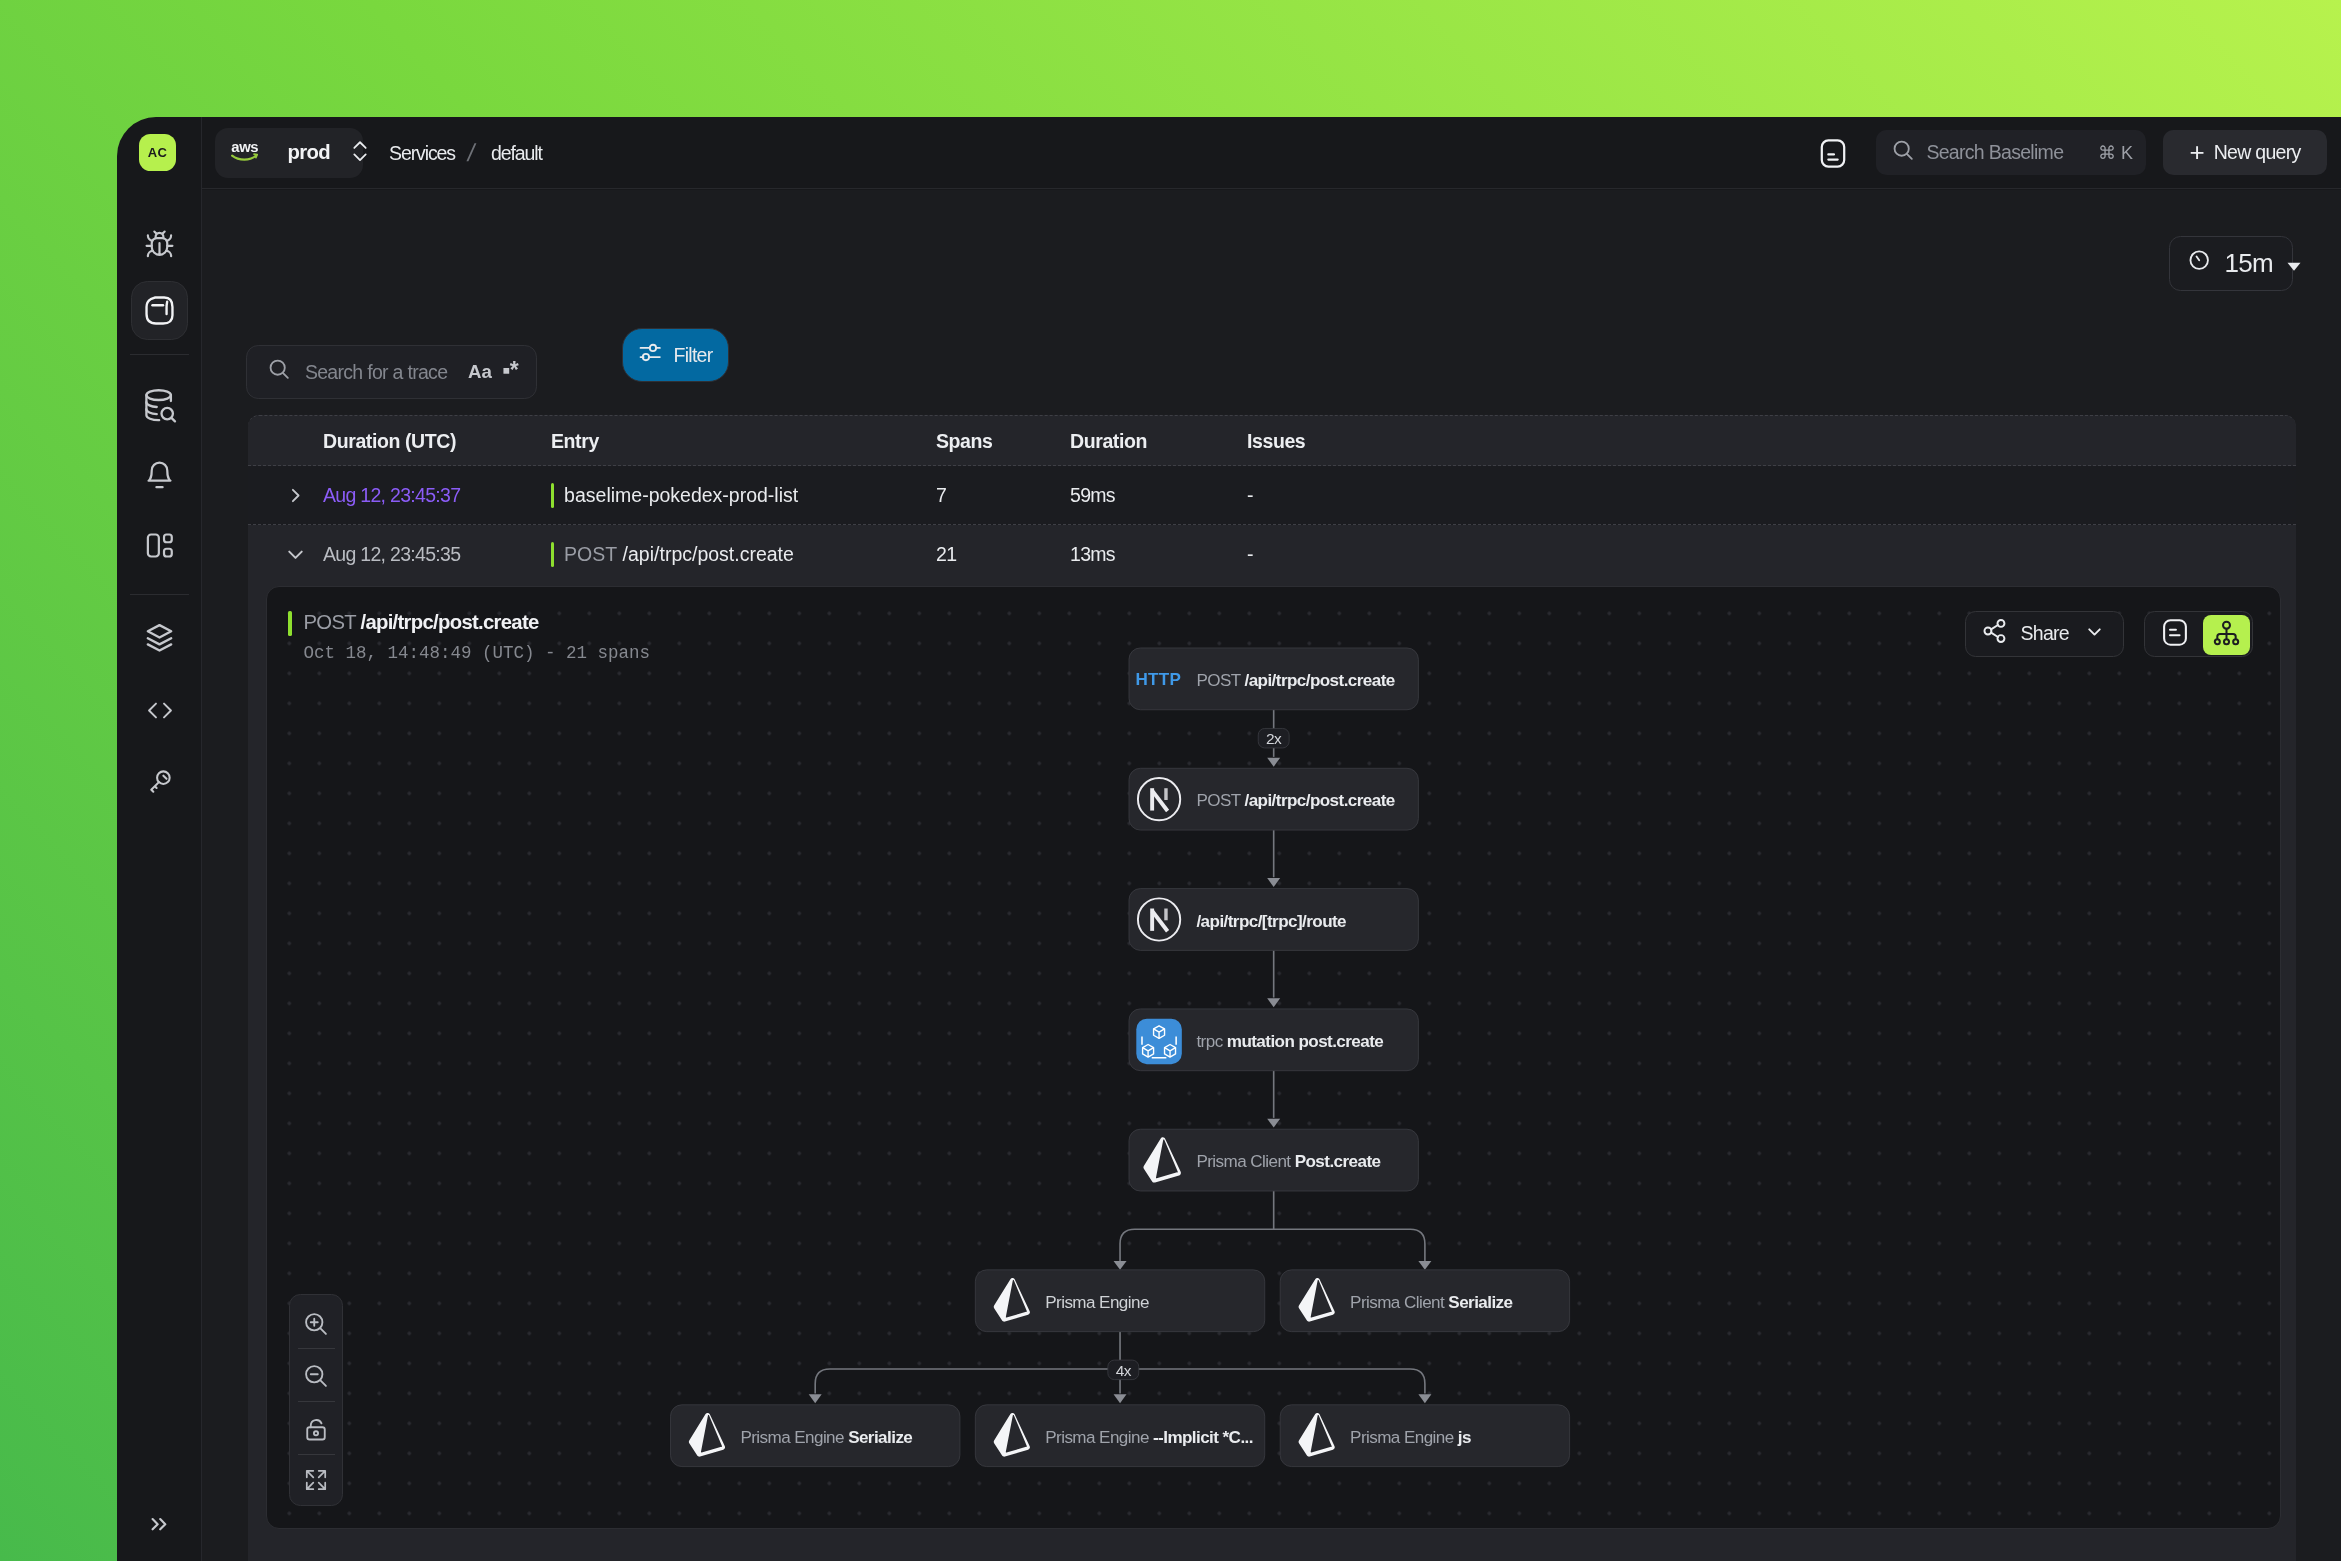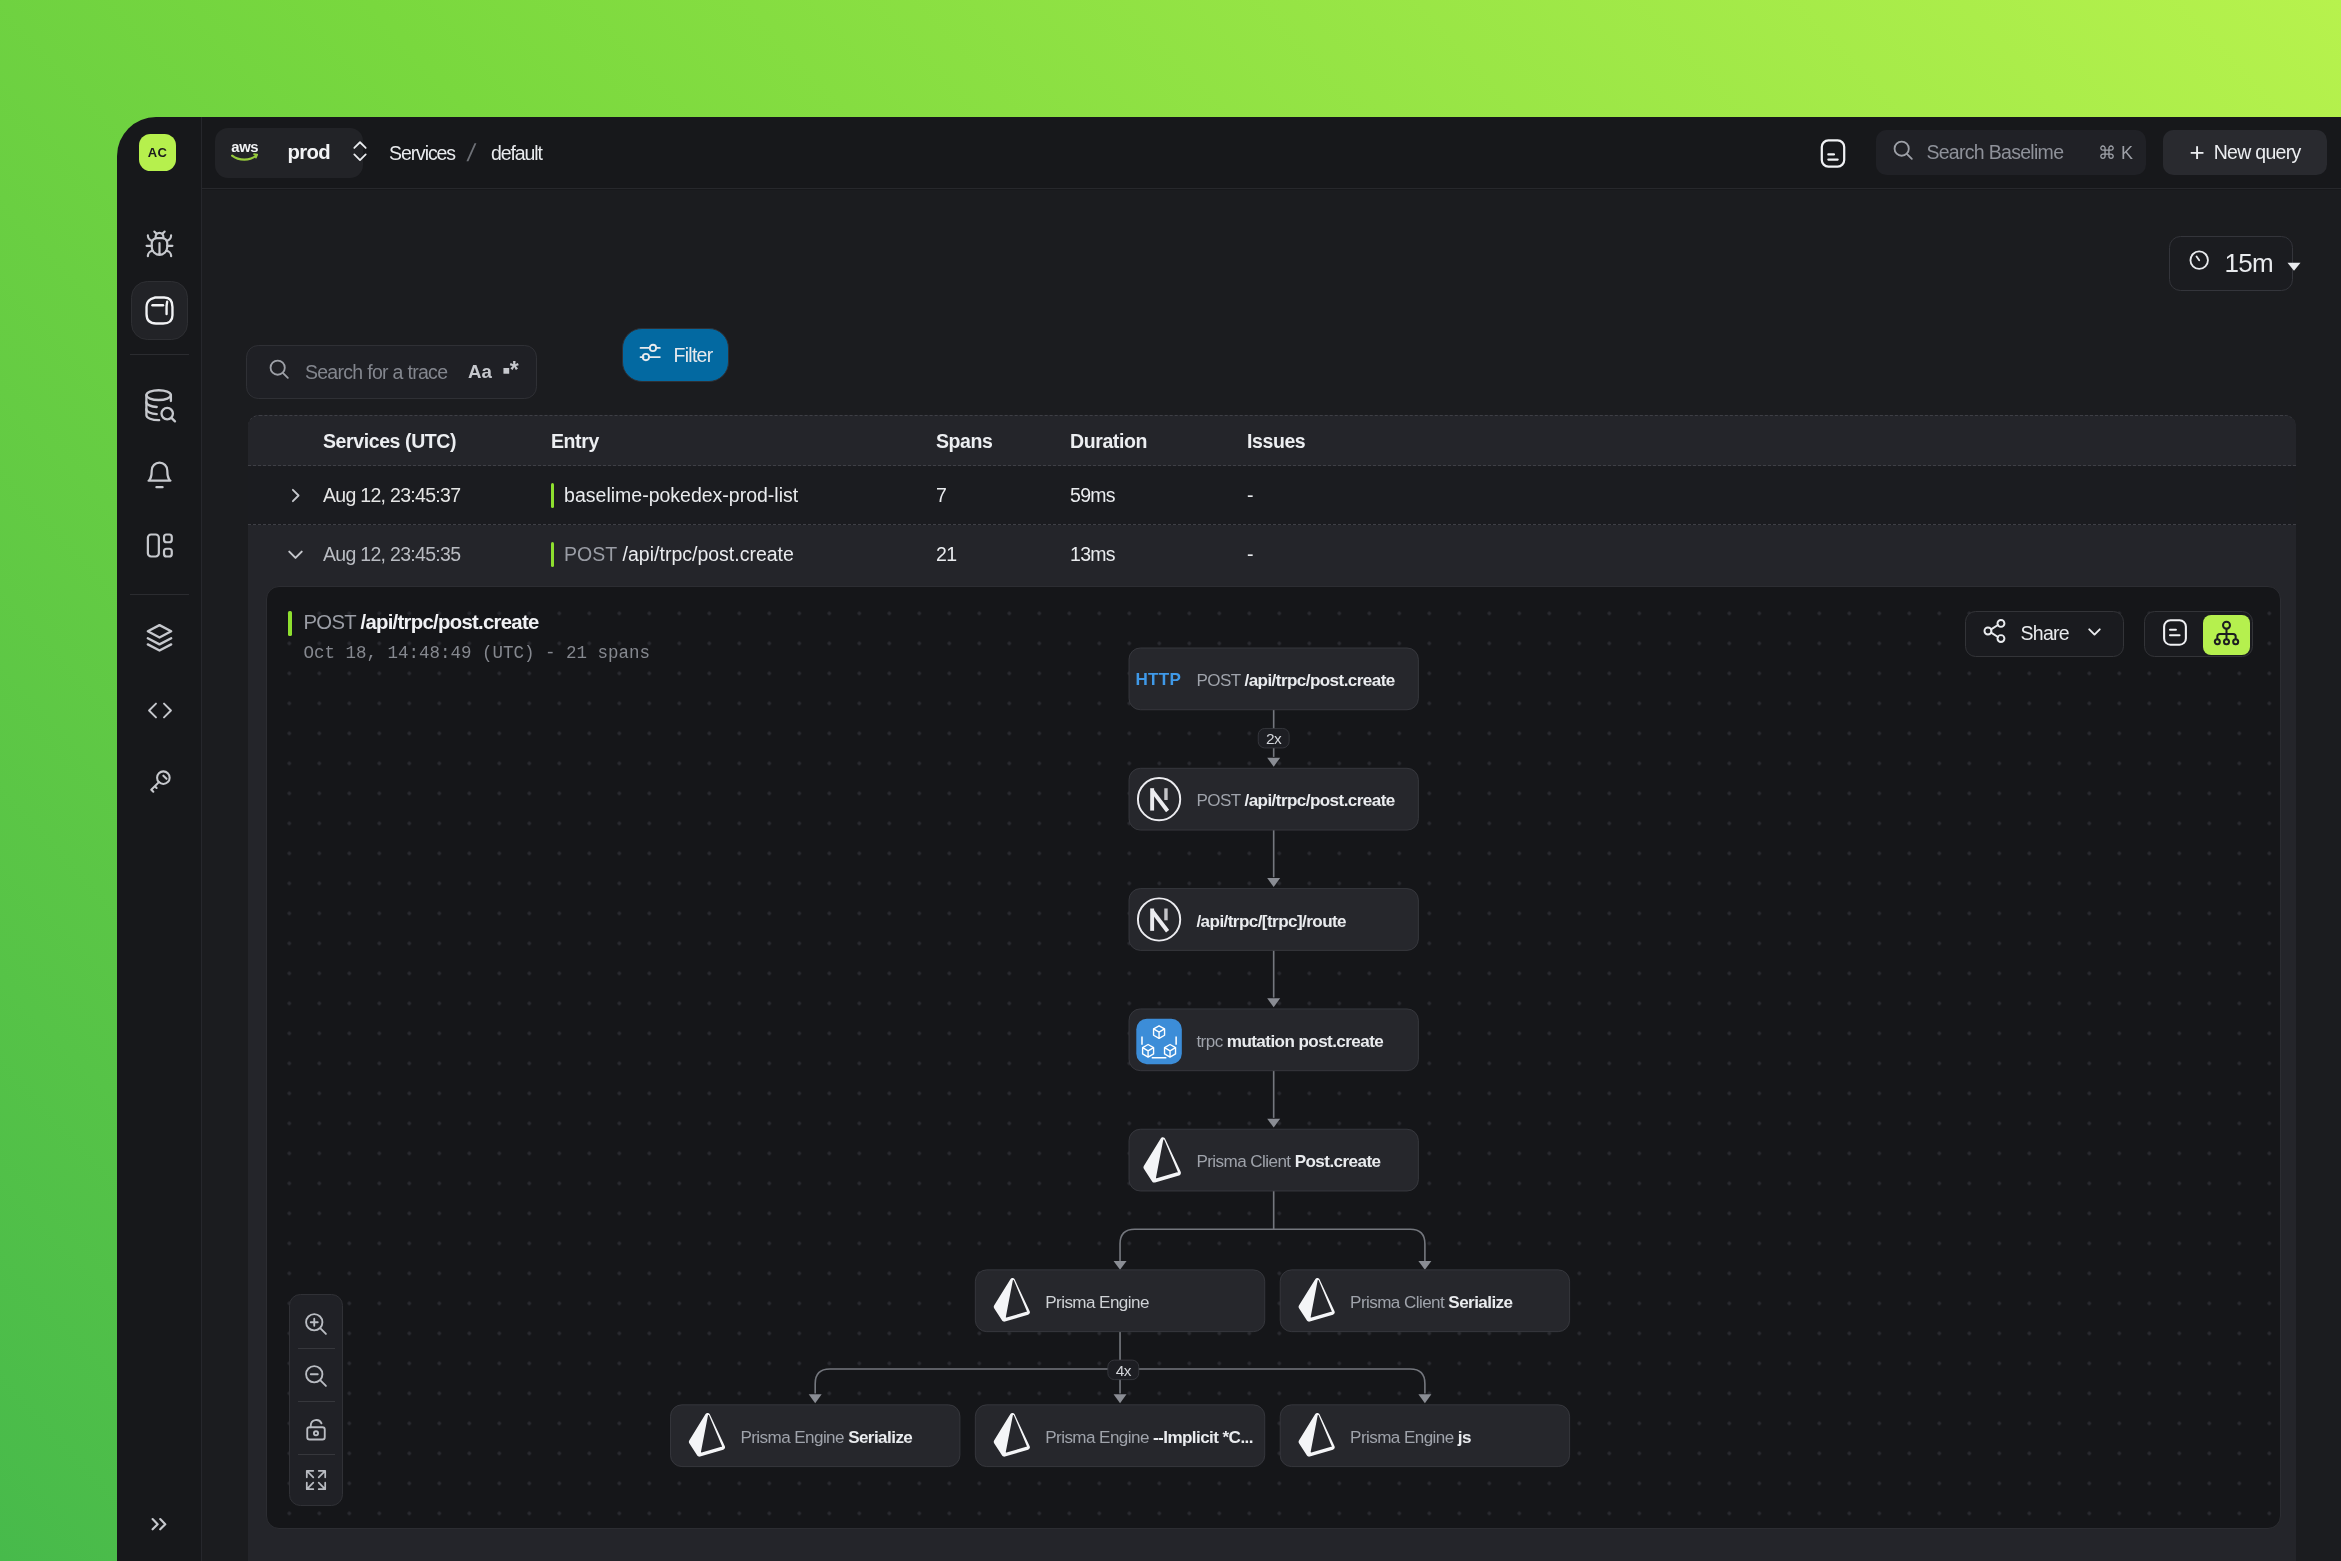--- a/index.html
+++ b/index.html
@@ -197,33 +197,33 @@
       <span><svg width="24.4" height="23" viewBox="0 0 24 22" stroke="#e8eaed" stroke-width="1.8" fill="none" stroke-linecap="round">
           <path d="M2.5 6.5h9M18 6.5h3.5M2.5 15.5h3M11 15.5h10.5"></path>
           <circle cx="14.7" cy="6.5" r="3.1"></circle>
           <circle cx="7.8" cy="15.5" r="3.1"></circle>
         </svg></span>
       <span style="margin-left:10.6px;">Filter</span>
     </div>
 
   <div class="table">
     <div class="thead">
-      <div class="th" style="left:75px;">Services (UTC)</div>
+      <div class="th" style="left:75px;">Duration (UTC)</div>
       <div class="th" style="left:303px;">Entry</div>
       <div class="th" style="left:688px;">Spans</div>
       <div class="th" style="left:822px;">Duration</div>
       <div class="th" style="left:999px;">Issues</div>
     </div>
     <div class="trow" style="top:50px; background:#1b1c20; border-bottom:0.8px dashed #3e3f45;">
       <div class="td" style="left:37px;">
           <svg width="21" height="21" viewBox="0 0 24 24" stroke="#c6c8cd" stroke-width="2.1" fill="none" stroke-linecap="round" stroke-linejoin="round">
             <path d="m9 5.5 6.5 6.5L9 18.5"></path>
           </svg>
         </div>
-      <div class="td" style="left:75px; color:#e5e5e5;">Aug 12, 23:45:37</div>
+      <div class="td" style="left:75px; color:#8b5cf6;">Aug 12, 23:45:37</div>
       <div class="td" style="left:303px; letter-spacing:0;"><span class="entrybar"></span>baselime-pokedex-prod-list</div>
       <div class="td" style="left:688px;">7</div>
       <div class="td" style="left:822px;">59ms</div>
       <div class="td" style="left:999px;">-</div>
     </div>
     <div class="trow" style="top:109px;">
       <div class="td" style="left:36px;">
           <svg width="23" height="23" viewBox="0 0 24 24" stroke="#c6c8cd" stroke-width="2.1" fill="none" stroke-linecap="round" stroke-linejoin="round">
             <path d="m5.5 9 6.5 6.5L18.5 9"></path>
           </svg>

